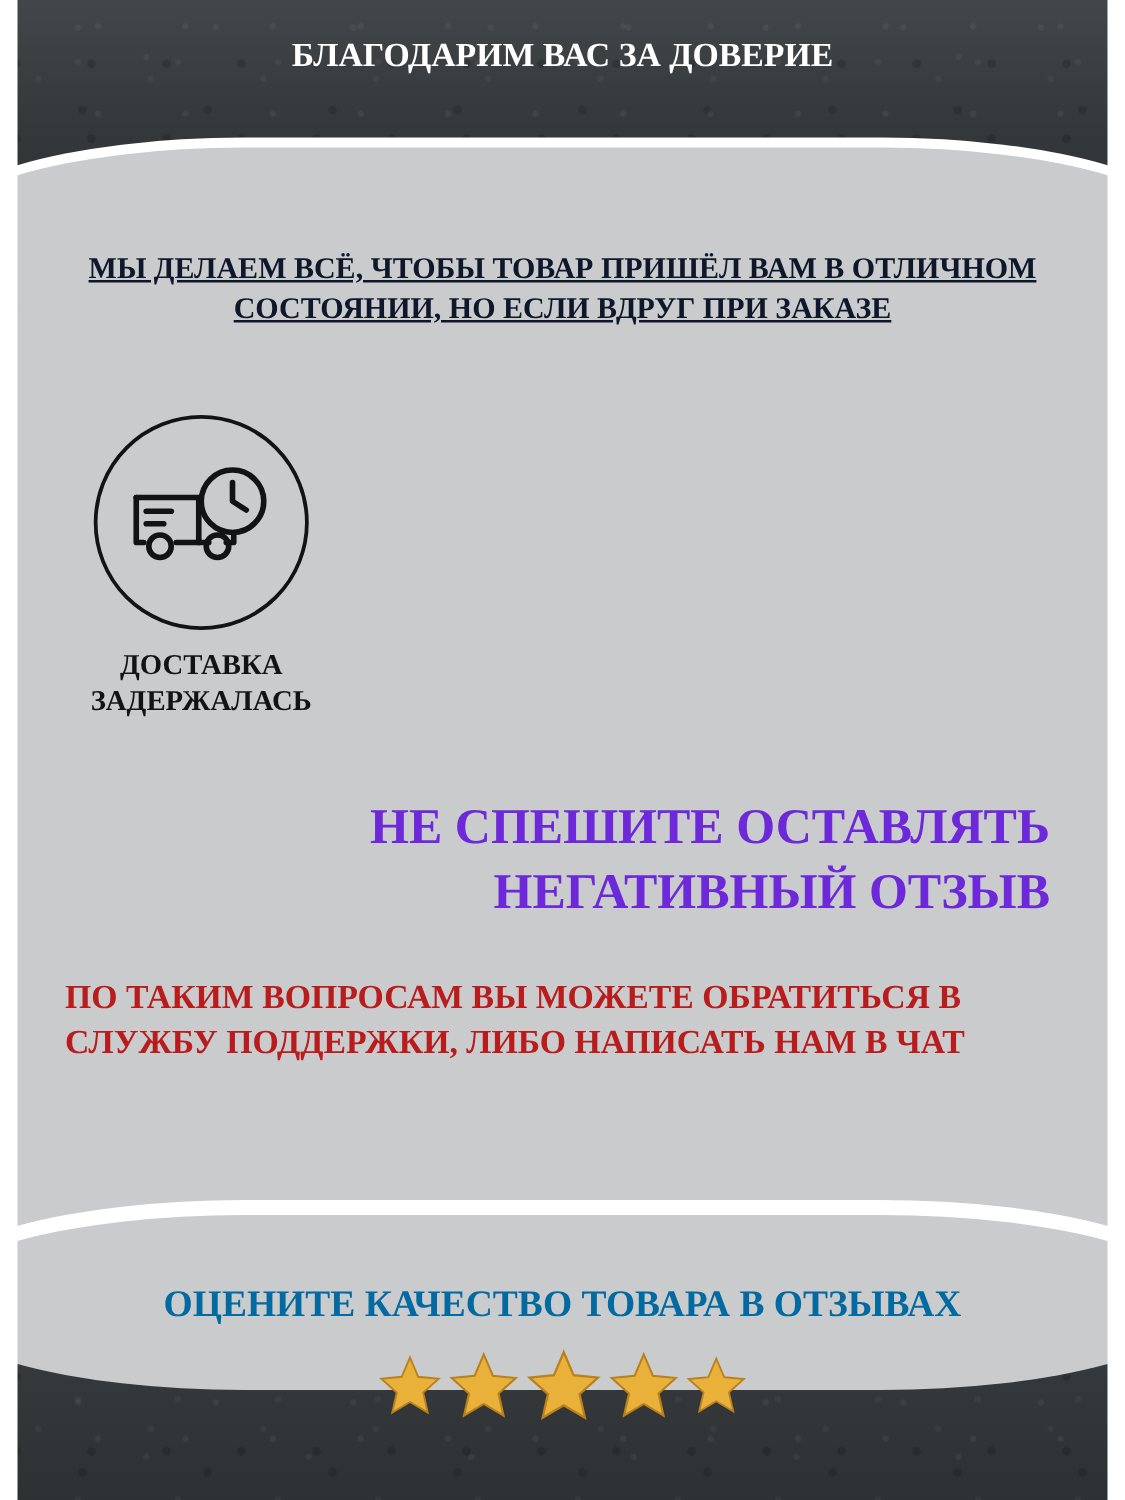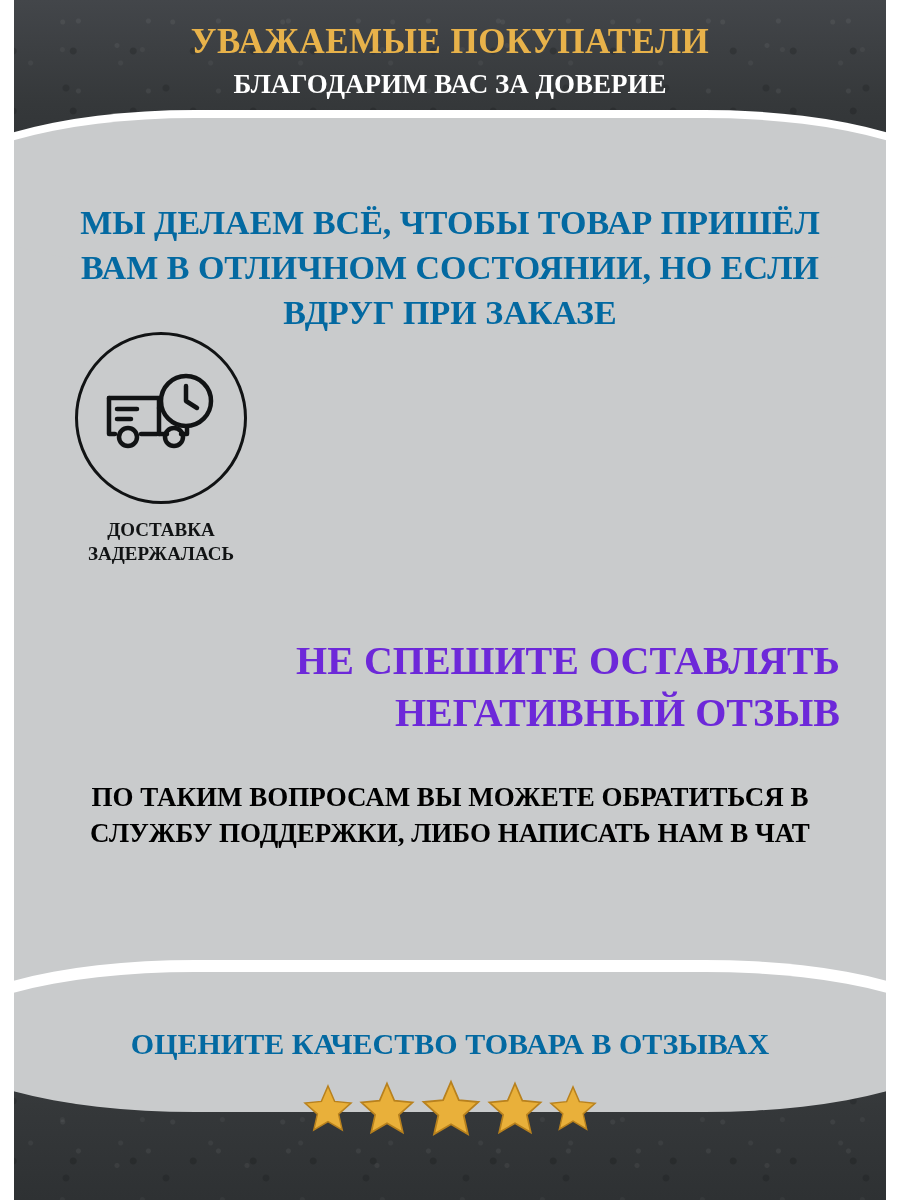--- a/index.html
+++ b/index.html
@@ -111,26 +111,27 @@
     line-height: 1.2;
   }
 
   
   .intro {
     position: absolute;
     top: 200px;
     left: 50px;
     width: 800px;
     text-align: center;
-    font-size: 34px;
-    font-weight: bold;
-    color: #0369a1;
+    font-size: 24px;
+    font-weight: bold;
+    color: #0f172a;
     line-height: 1.33;
     text-transform: uppercase;
     z-index: 7;
+    text-decoration: underline;
   }
 
   
   .icons-row {
     position: absolute;
     top: 332px;
     left: 36px;
     width: 828px;
     display: flex;
     justify-content: space-between;
@@ -147,21 +148,21 @@
     height: 166px;
     border-radius: 50%;
     border: 3px solid #111314;
     display: flex;
     align-items: center;
     justify-content: center;
     background: transparent;
   }
   .icon-caption {
     margin-top: 14px;
-    font-size: 19px;
+    font-size: 23px;
     font-weight: bold;
     color: #111314;
     text-align: center;
     text-transform: uppercase;
     line-height: 1.25;
   }
 
   
   .headline {
     position: absolute;
@@ -176,24 +177,23 @@
     text-transform: uppercase;
     z-index: 7;
   }
 
   
   .body-text {
     position: absolute;
     top: 780px;
     left: 52px;
     width: 796px;
-    text-align: center;
     font-size: 27px;
     font-weight: bold;
-    color: #000000;
+    color: #b91c1c;
     line-height: 1.33;
     text-transform: uppercase;
     z-index: 7;
   }
 
   
   .footer {
     position: absolute;
     top: 1025px;
     left: 0;
@@ -229,21 +229,20 @@
 
   <div class="curve curve-top-white"></div>
   <div class="curve curve-top"></div>
   <div class="curve curve-bottom-white"></div>
   <div class="curve curve-bottom"></div>
 
   <div class="side side-left"></div>
   <div class="side side-right"></div>
 
   <div class="header">
-    <div class="header-title">УВАЖАЕМЫЕ ПОКУПАТЕЛИ</div>
     <div class="header-sub">БЛАГОДАРИМ ВАС ЗА ДОВЕРИЕ</div>
   </div>
 
   <div class="intro">МЫ ДЕЛАЕМ ВСЁ, ЧТОБЫ ТОВАР ПРИШЁЛ ВАМ В ОТЛИЧНОМ СОСТОЯНИИ, НО ЕСЛИ ВДРУГ ПРИ ЗАКАЗЕ</div>
 
   <div class="icons-row">
 
     <div class="icon-item">
       <div class="icon-circle">
         <svg width="120" height="100" viewBox="0 0 120 100" fill="none" stroke="#111314" stroke-width="4.5" stroke-linecap="round" stroke-linejoin="round">

